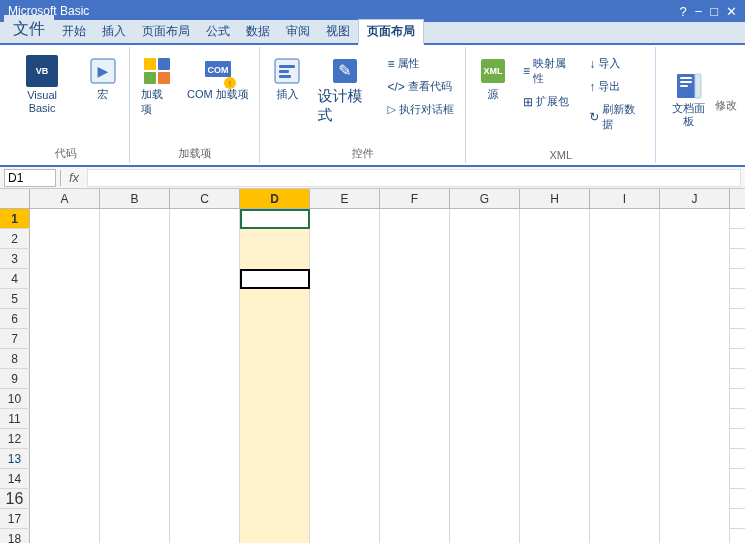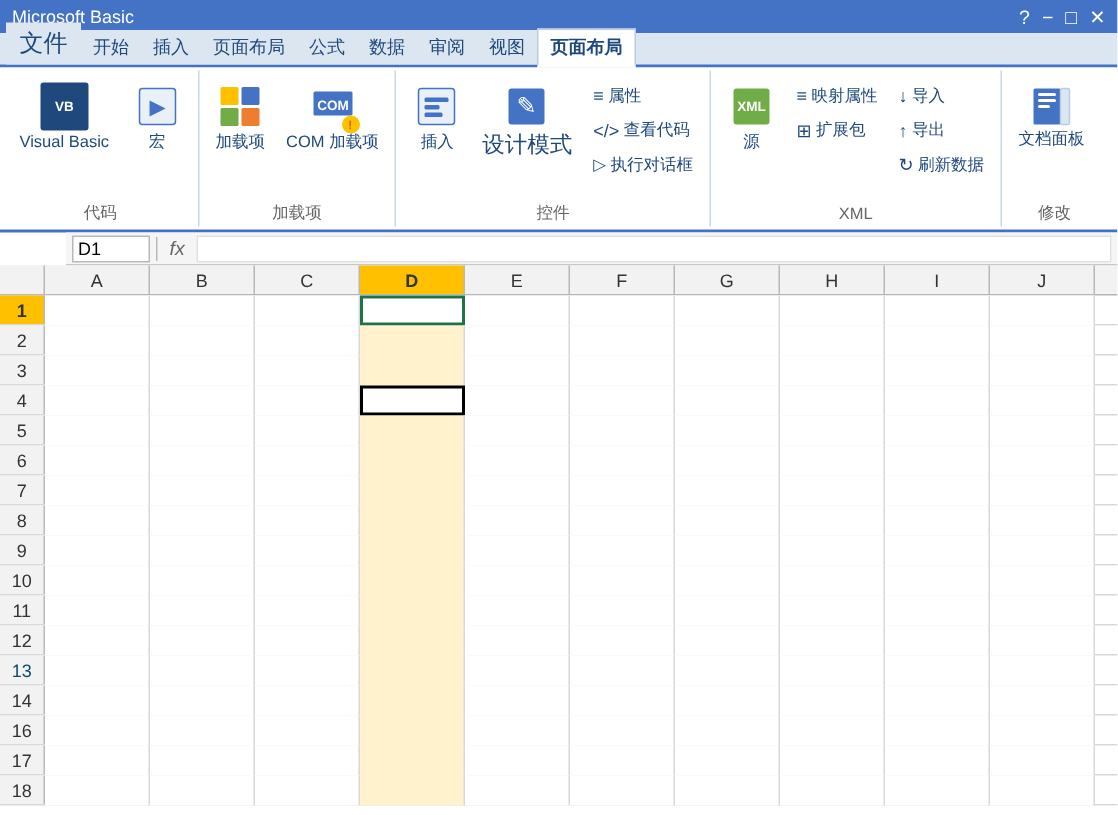--- a/index.html
+++ b/index.html
@@ -156,41 +156,41 @@
         </div>
         <div style="display:flex;align-items:center;cursor:pointer;padding:2px 4px;border:1px solid transparent;border-radius:2px;gap:3px;font-size:11px;color:#1f497d;">
           <span style="font-size:12px;">↻</span>
           <span>刷新数据</span>
         </div>
       </div>
     </div>
     <span style="font-size:11px;color:#666;align-self:center;">XML</span>
   </div>
 
-  <div style="display:flex;flex-direction:column;align-items:flex-start;padding:2px 6px;min-width:70px;">
+  <div style="display:flex;flex-direction:row;align-items:center;padding:2px 6px;min-width:70px;">
     <div style="display:flex;gap:4px;flex:1;padding-bottom:14px;align-items:flex-start;padding-top:2px;">
       <div style="display:flex;flex-direction:column;align-items:center;cursor:pointer;padding:3px 4px;border:1px solid transparent;border-radius:3px;">
         <div style="width:32px;height:32px;display:flex;align-items:center;justify-content:center;">
           <svg width="28" height="28" viewBox="0 0 28 28">
             <rect x="2" y="2" width="18" height="24" rx="1" fill="#4472c4"></rect>
             <rect x="5" y="5" width="12" height="2" rx="1" fill="white"></rect>
             <rect x="5" y="9" width="12" height="2" rx="1" fill="white"></rect>
             <rect x="5" y="13" width="8" height="2" rx="1" fill="white"></rect>
             <rect x="20" y="2" width="6" height="24" rx="1" fill="#dce6f1" stroke="#b8cce4"></rect>
           </svg>
         </div>
         <span style="font-size:11px;color:#1f497d;text-align:center;line-height:1.2;">文档面板</span>
       </div>
     </div>
     <span style="font-size:11px;color:#666;align-self:center;">修改</span>
   </div>
 
 </div>
 
-<div style="display:flex;align-items:center;height:22px;border-bottom:1px solid #c8c8c8;background:#f5f5f5;padding:0 4px;gap:4px;margin-left:44px;">
+<div style="display:flex;align-items:center;height:22px;border-bottom:1px solid #c8c8c8;background:#f5f5f5;padding:0 4px;gap:4px;">
   <input value="D1" style="width: 52px; border: 1px solid rgb(184, 184, 184); background: white; font-size: 12px; padding: 1px 3px; height: 18px; font-family: inherit;">
   <div style="width:1px;height:16px;background:#b8b8b8;"></div>
   <span style="font-size:13px;color:#666;font-style:italic;padding:0 4px;">fx</span>
   <input style="flex: 1 1 0%; background: white; font-size: 12px; padding: 1px 3px; outline: none; height: 18px; border: 1px solid rgb(224, 224, 224); font-family: inherit;" value="">
 </div>
 
 <div style="display:flex;flex-direction:column;">
 
   <div style="display:flex;background:#f2f2f2;border-bottom:1px solid #b8b8b8;height:20px;">
     <div style="width:30px;min-width:30px;border-right:1px solid #b8b8b8;background:#f2f2f2;"></div>
@@ -383,21 +383,21 @@
         <div style="width: 70px; min-width: 70px; height: 20px; border-right: 1px solid rgb(216, 216, 216); font-size: 12px; padding: 0px 2px; cursor: cell; background: white;"></div>
         <div style="width: 70px; min-width: 70px; height: 20px; border-right: 1px solid rgb(216, 216, 216); font-size: 12px; padding: 0px 2px; cursor: cell; background: rgb(255, 242, 204);"></div>
         <div style="width: 70px; min-width: 70px; height: 20px; border-right: 1px solid rgb(216, 216, 216); font-size: 12px; padding: 0px 2px; cursor: cell; background: white;"></div>
         <div style="width: 70px; min-width: 70px; height: 20px; border-right: 1px solid rgb(216, 216, 216); font-size: 12px; padding: 0px 2px; cursor: cell; background: white;"></div>
         <div style="width: 70px; min-width: 70px; height: 20px; border-right: 1px solid rgb(216, 216, 216); font-size: 12px; padding: 0px 2px; cursor: cell; background: white;"></div>
         <div style="width: 70px; min-width: 70px; height: 20px; border-right: 1px solid rgb(216, 216, 216); font-size: 12px; padding: 0px 2px; cursor: cell; background: white;"></div>
         <div style="width: 70px; min-width: 70px; height: 20px; border-right: 1px solid rgb(216, 216, 216); font-size: 12px; padding: 0px 2px; cursor: cell; background: white;"></div>
         <div style="width: 70px; min-width: 70px; height: 20px; border-right: 1px solid rgb(216, 216, 216); font-size: 12px; padding: 0px 2px; cursor: cell; background: white;"></div>
       </div>
       <div style="display: flex; height: 20px; border-bottom: 1px solid rgb(216, 216, 216);">
-        <div style="width: 30px; min-width: 30px; text-align: center; font-size: 12px; color: rgb(51, 51, 51); border-right: 1px solid rgb(184, 184, 184); background: rgb(242, 242, 242); line-height: 20px; cursor: pointer;">16</div>
+        <div style="width: 30px; min-width: 30px; text-align: center; font-size: 16px; color: rgb(51, 51, 51); border-right: 1px solid rgb(184, 184, 184); background: rgb(242, 242, 242); line-height: 20px; cursor: pointer;">16</div>
         <div style="width: 70px; min-width: 70px; height: 20px; border-right: 1px solid rgb(216, 216, 216); font-size: 12px; padding: 0px 2px; cursor: cell; background: white;"></div>
         <div style="width: 70px; min-width: 70px; height: 20px; border-right: 1px solid rgb(216, 216, 216); font-size: 12px; padding: 0px 2px; cursor: cell; background: white;"></div>
         <div style="width: 70px; min-width: 70px; height: 20px; border-right: 1px solid rgb(216, 216, 216); font-size: 12px; padding: 0px 2px; cursor: cell; background: white;"></div>
         <div style="width: 70px; min-width: 70px; height: 20px; border-right: 1px solid rgb(216, 216, 216); font-size: 12px; padding: 0px 2px; cursor: cell; background: rgb(255, 242, 204);"></div>
         <div style="width: 70px; min-width: 70px; height: 20px; border-right: 1px solid rgb(216, 216, 216); font-size: 12px; padding: 0px 2px; cursor: cell; background: white;"></div>
         <div style="width: 70px; min-width: 70px; height: 20px; border-right: 1px solid rgb(216, 216, 216); font-size: 12px; padding: 0px 2px; cursor: cell; background: white;"></div>
         <div style="width: 70px; min-width: 70px; height: 20px; border-right: 1px solid rgb(216, 216, 216); font-size: 12px; padding: 0px 2px; cursor: cell; background: white;"></div>
         <div style="width: 70px; min-width: 70px; height: 20px; border-right: 1px solid rgb(216, 216, 216); font-size: 12px; padding: 0px 2px; cursor: cell; background: white;"></div>
         <div style="width: 70px; min-width: 70px; height: 20px; border-right: 1px solid rgb(216, 216, 216); font-size: 12px; padding: 0px 2px; cursor: cell; background: white;"></div>
         <div style="width: 70px; min-width: 70px; height: 20px; border-right: 1px solid rgb(216, 216, 216); font-size: 12px; padding: 0px 2px; cursor: cell; background: white;"></div>

